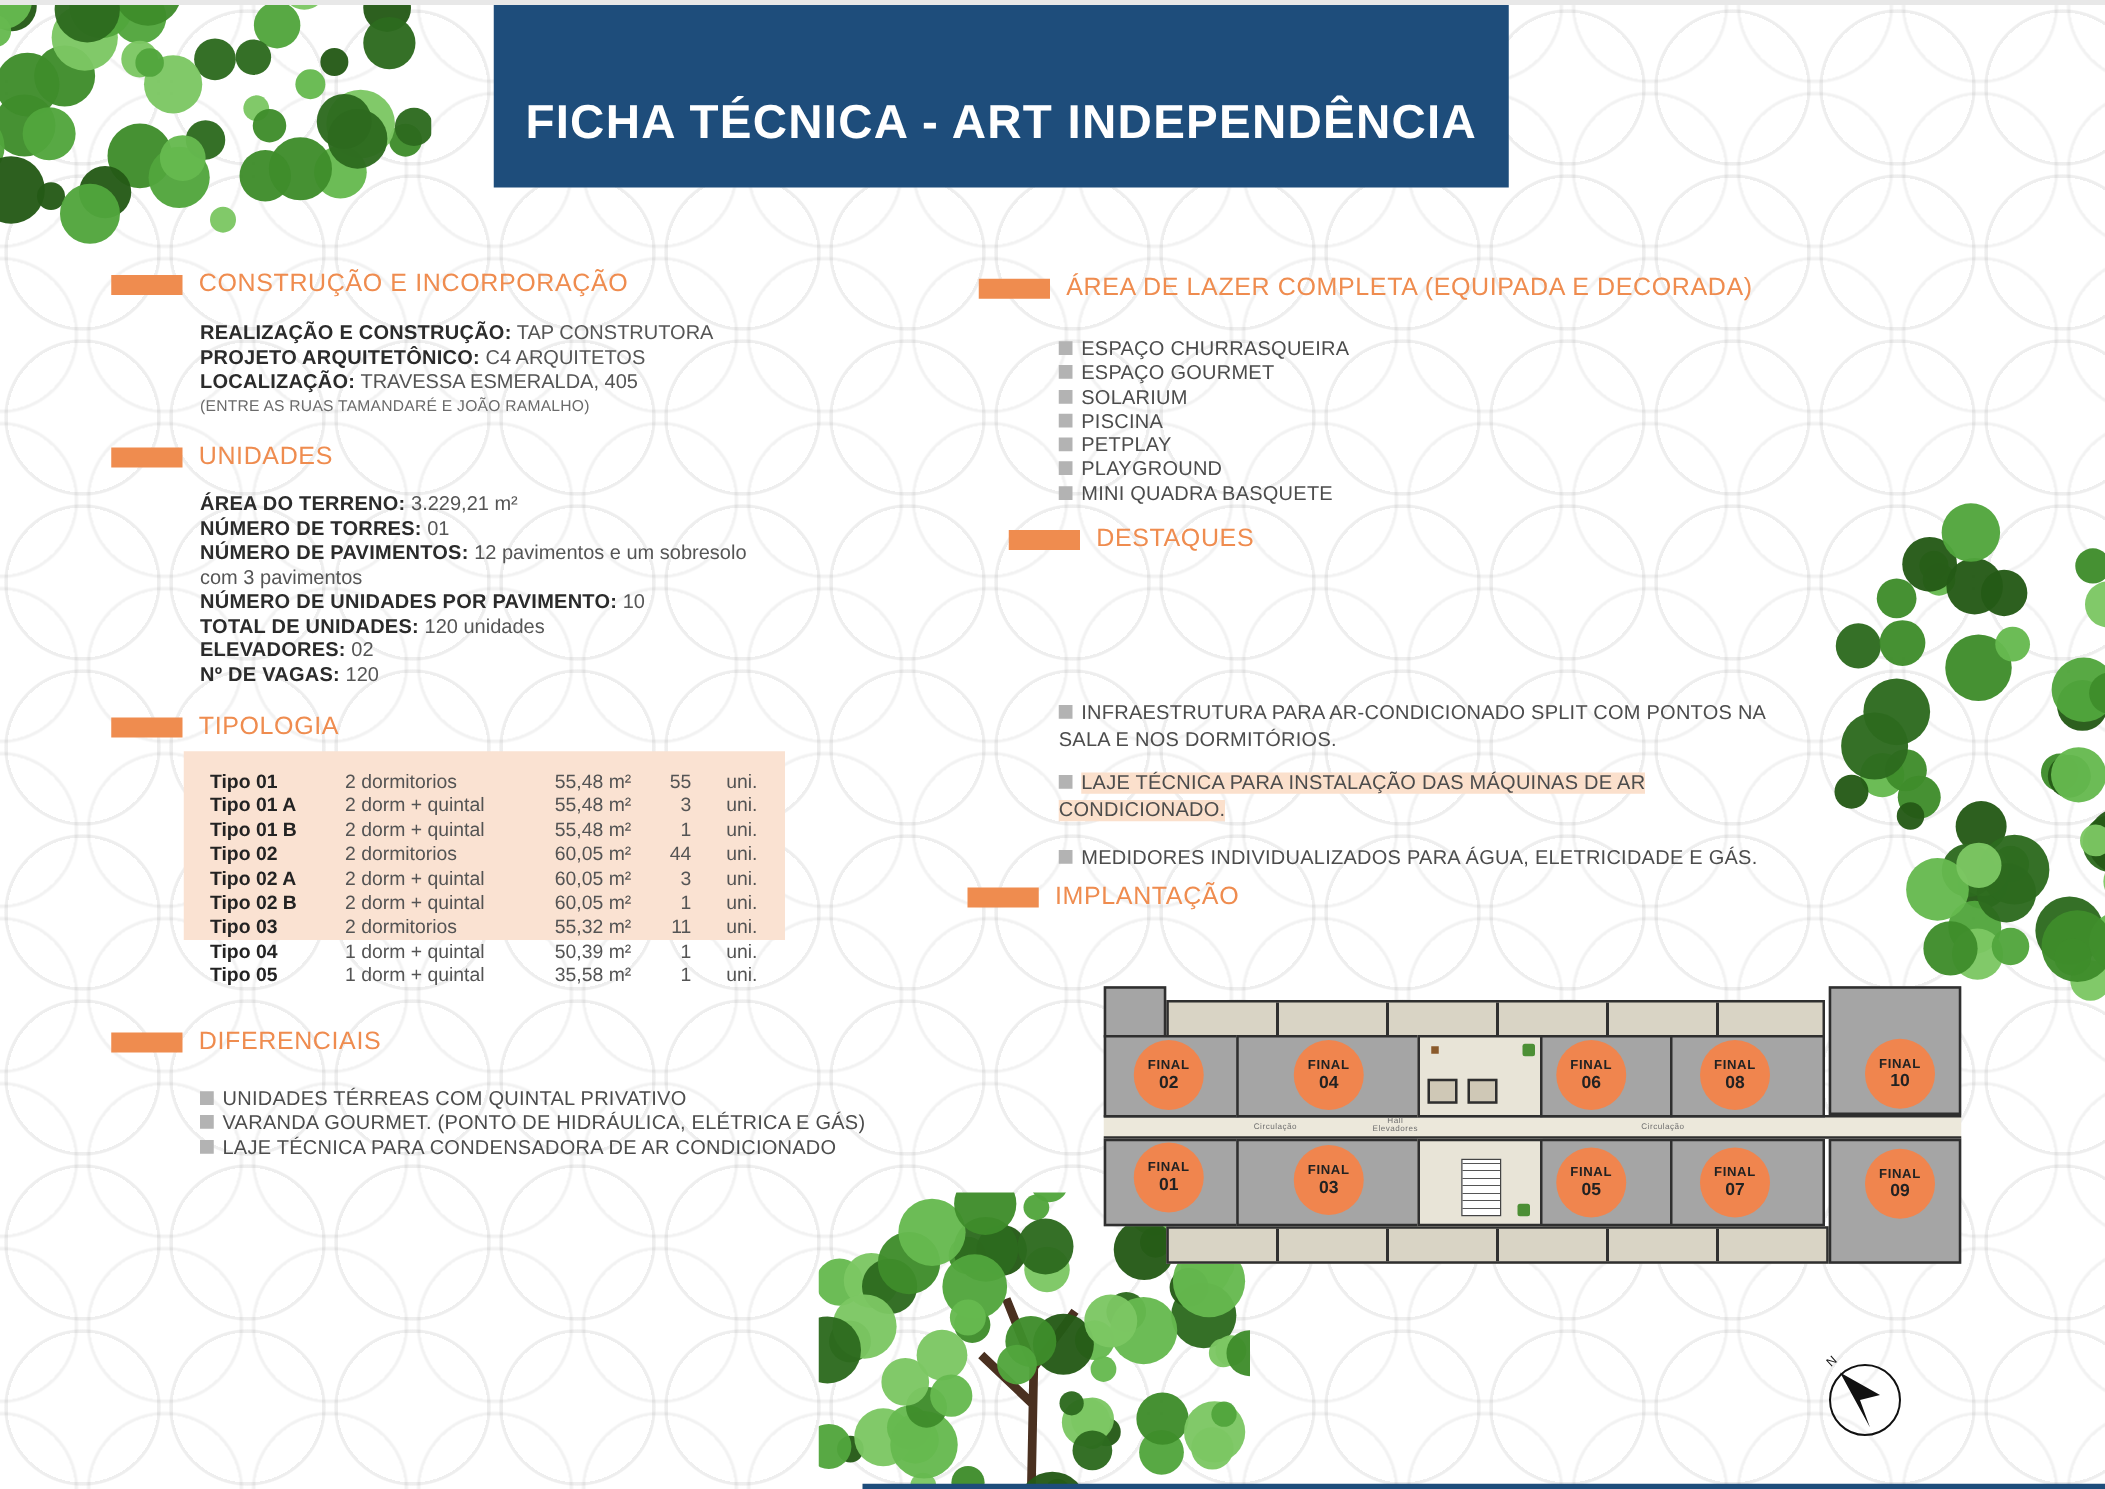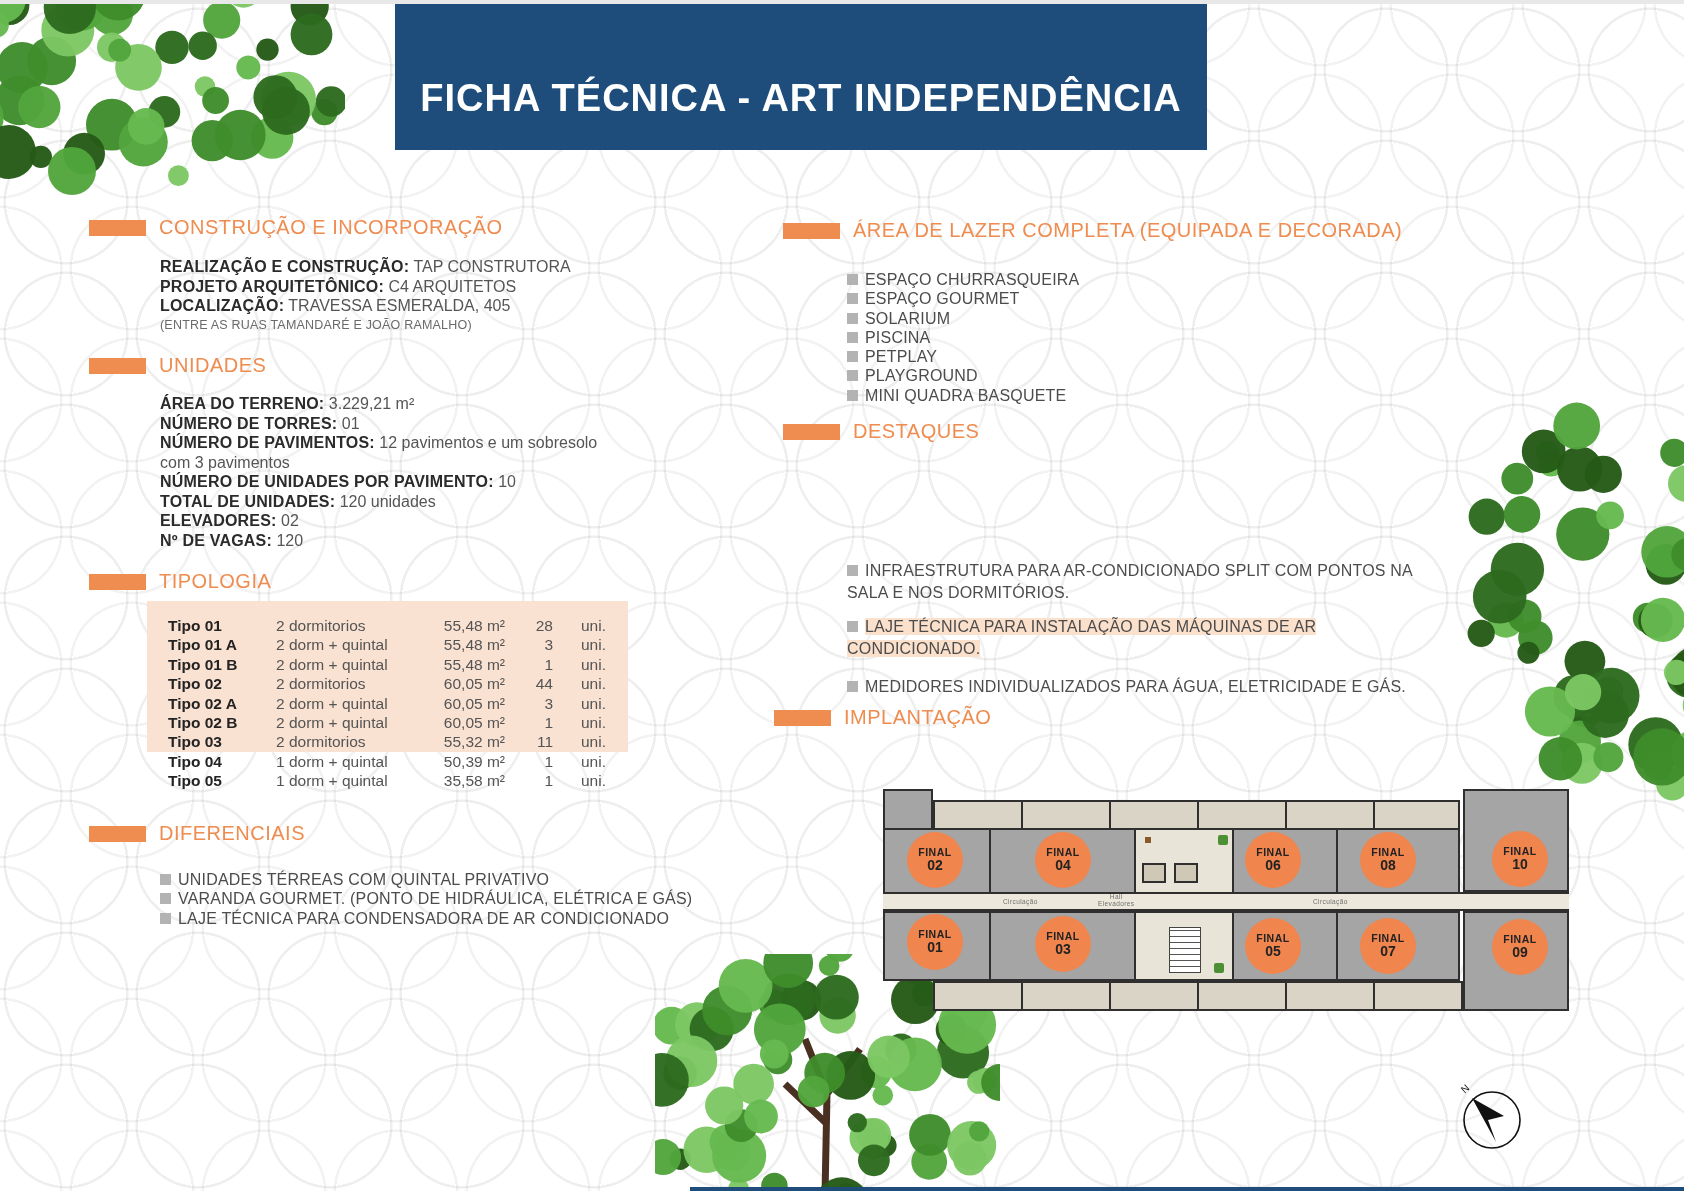--- a/index.html
+++ b/index.html
@@ -311,21 +311,21 @@
 
   <div class="sec-head" style="left:89px;top:566px">
     <span class="bar"></span>
     <span class="txt">TIPOLOGIA</span>
   </div>
   <div class="tip-table">
     <div class="tip-row">
         <span class="c1">Tipo 01</span>
         <span class="c2">2 dormitorios</span>
         <span class="c3">55,48 m²</span>
-        <span class="c4">28</span>
+        <span class="c4">55</span>
         <span class="c5">uni.</span>
       </div>
     <div class="tip-row">
         <span class="c1">Tipo 01 A</span>
         <span class="c2">2 dorm + quintal</span>
         <span class="c3">55,48 m²</span>
         <span class="c4">3</span>
         <span class="c5">uni.</span>
       </div>
     <div class="tip-row">
@@ -396,21 +396,21 @@
   <div class="bullets" style="left:847px;top:266px">
     <p><span class="sq"></span><span>ESPAÇO CHURRASQUEIRA</span></p>
     <p><span class="sq"></span><span>ESPAÇO GOURMET</span></p>
     <p><span class="sq"></span><span>SOLARIUM</span></p>
     <p><span class="sq"></span><span>PISCINA</span></p>
     <p><span class="sq"></span><span>PETPLAY</span></p>
     <p><span class="sq"></span><span>PLAYGROUND</span></p>
     <p><span class="sq"></span><span>MINI QUADRA BASQUETE</span></p>
   </div>
 
-  <div class="sec-head" style="left:783px;top:416px">
+  <div class="sec-head" style="left:807px;top:416px">
     <span class="bar"></span>
     <span class="txt">DESTAQUES</span>
   </div>
   <p class="para" style="top:556px"><span class="sq"></span><span class="hl"></span><span class="val">INFRAESTRUTURA PARA AR-CONDICIONADO SPLIT COM PONTOS NA
 SALA E NOS DORMITÓRIOS.</span></p>
   <p class="para" style="top:612px"><span class="sq"></span><span class="hl">LAJE TÉCNICA PARA INSTALAÇÃO DAS MÁQUINAS DE AR
 CONDICIONADO.</span><span class="val"></span></p>
   <p class="para" style="top:672px"><span class="sq"></span><span class="hl"></span><span class="val">MEDIDORES INDIVIDUALIZADOS PARA ÁGUA, ELETRICIDADE E GÁS.</span></p>
 
   <div class="sec-head" style="left:774px;top:702px">

